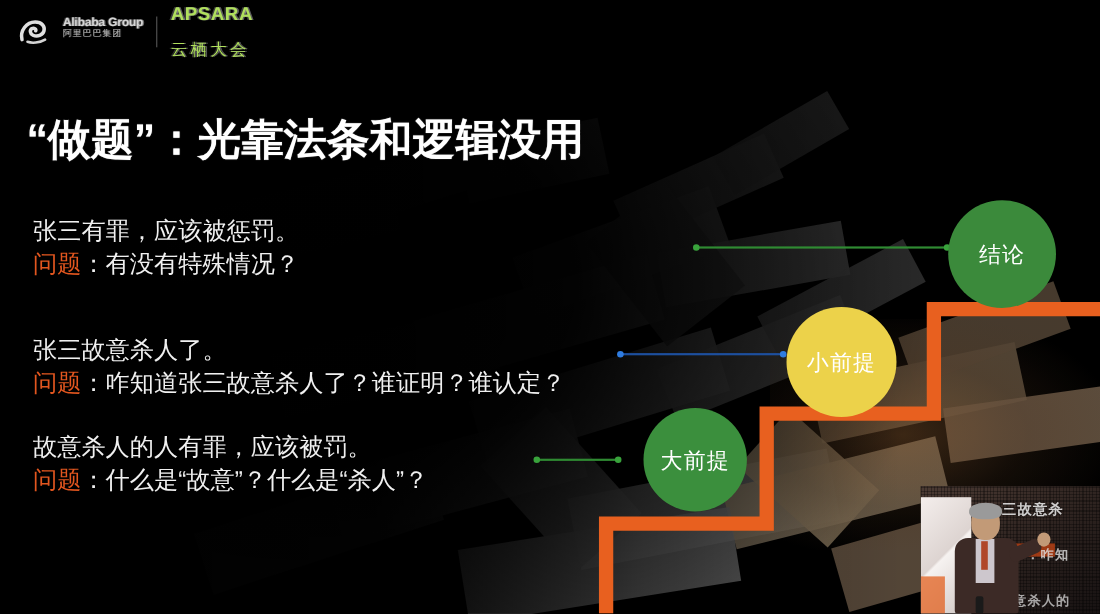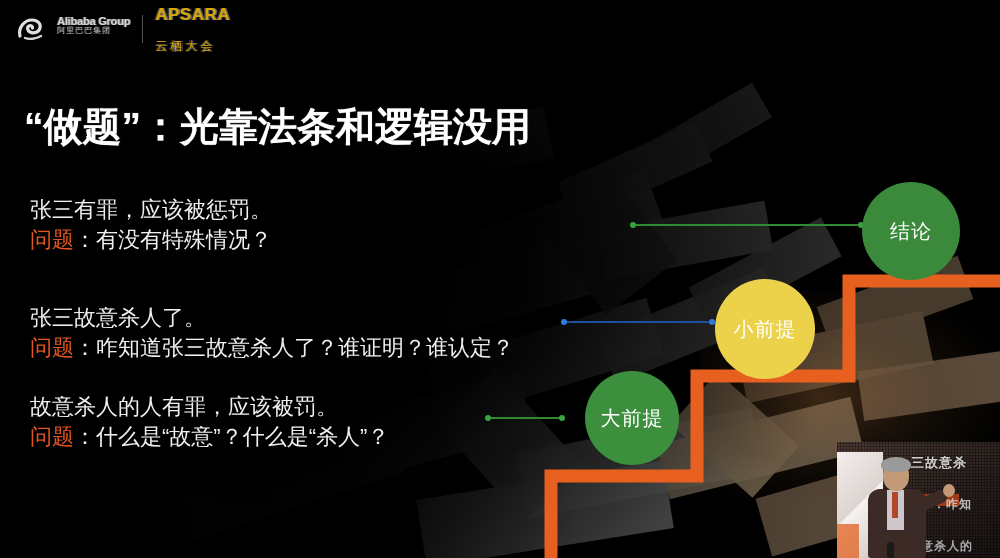--- a/index.html
+++ b/index.html
@@ -84,32 +84,32 @@
     white-space: nowrap;
   }
   .logo-divider {
     width: 1px; height: 28px;
     background: rgba(190,190,190,0.45);
   }
   .logo-apsara {
     display: flex;
     flex-direction: column;
     line-height: 1.05;
-    color: #eab308;
+    color: #bef264;
     opacity: 0.93;
     justify-content: flex-end;
   }
   .logo-apsara-en {
     font-size: 17px;
     font-weight: 700;
     letter-spacing: 0.5px;
     text-shadow: 1.5px 0 0 rgba(255,255,255,0.40), -1.5px 0 0 rgba(255,255,255,0.25);
   }
   .logo-apsara-cn {
-    font-size: 12px;
+    font-size: 15px;
     letter-spacing: 3px;
     text-shadow: 1.5px 0 0 rgba(235,235,235,0.4), -1.5px 0 0 rgba(235,235,235,0.22);
     white-space: nowrap;
     margin-top: 16px;
   }
 
   
   .slide-title {
     position: absolute;
     left: 24px;

